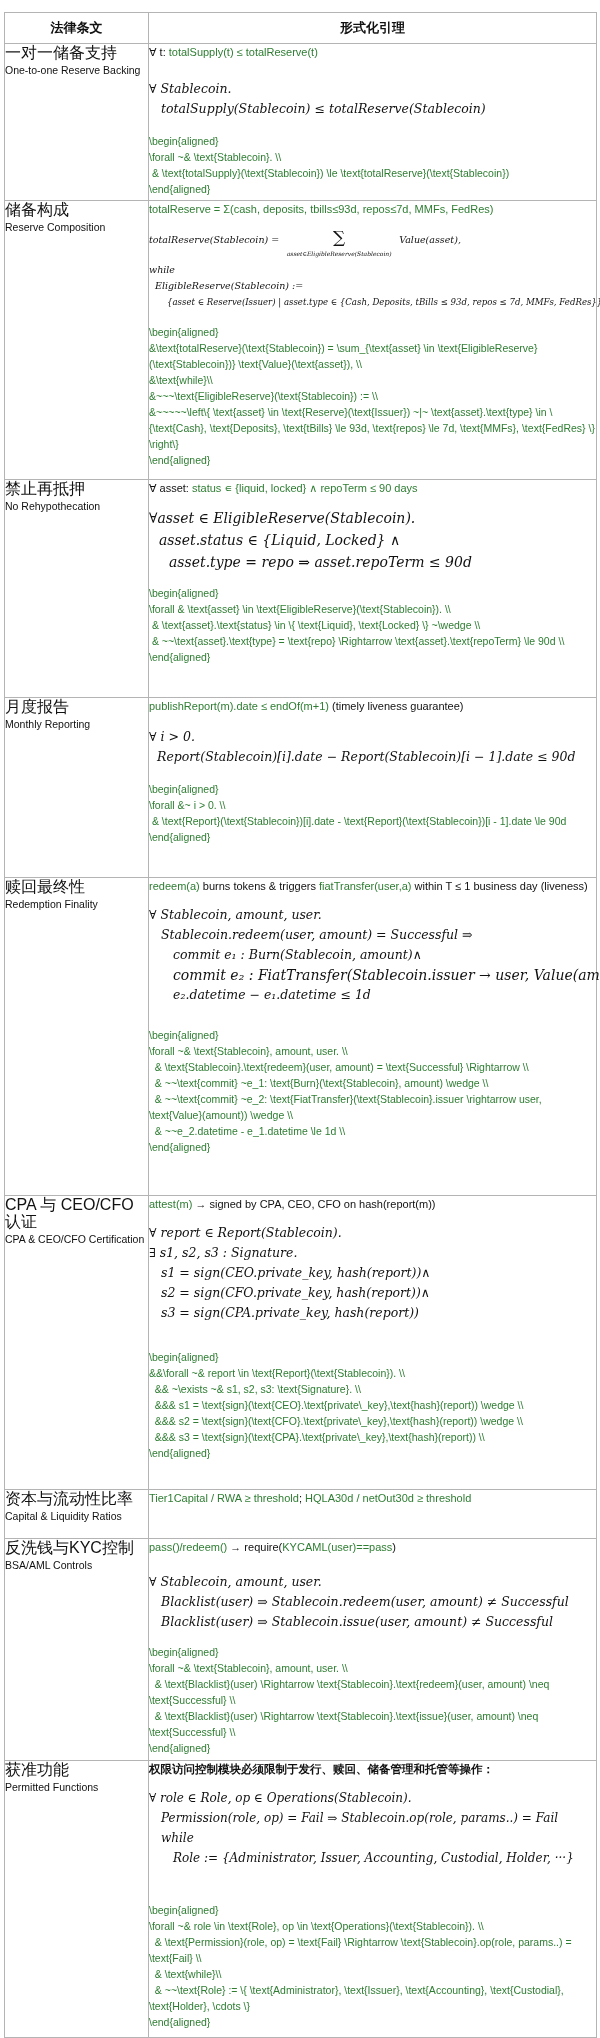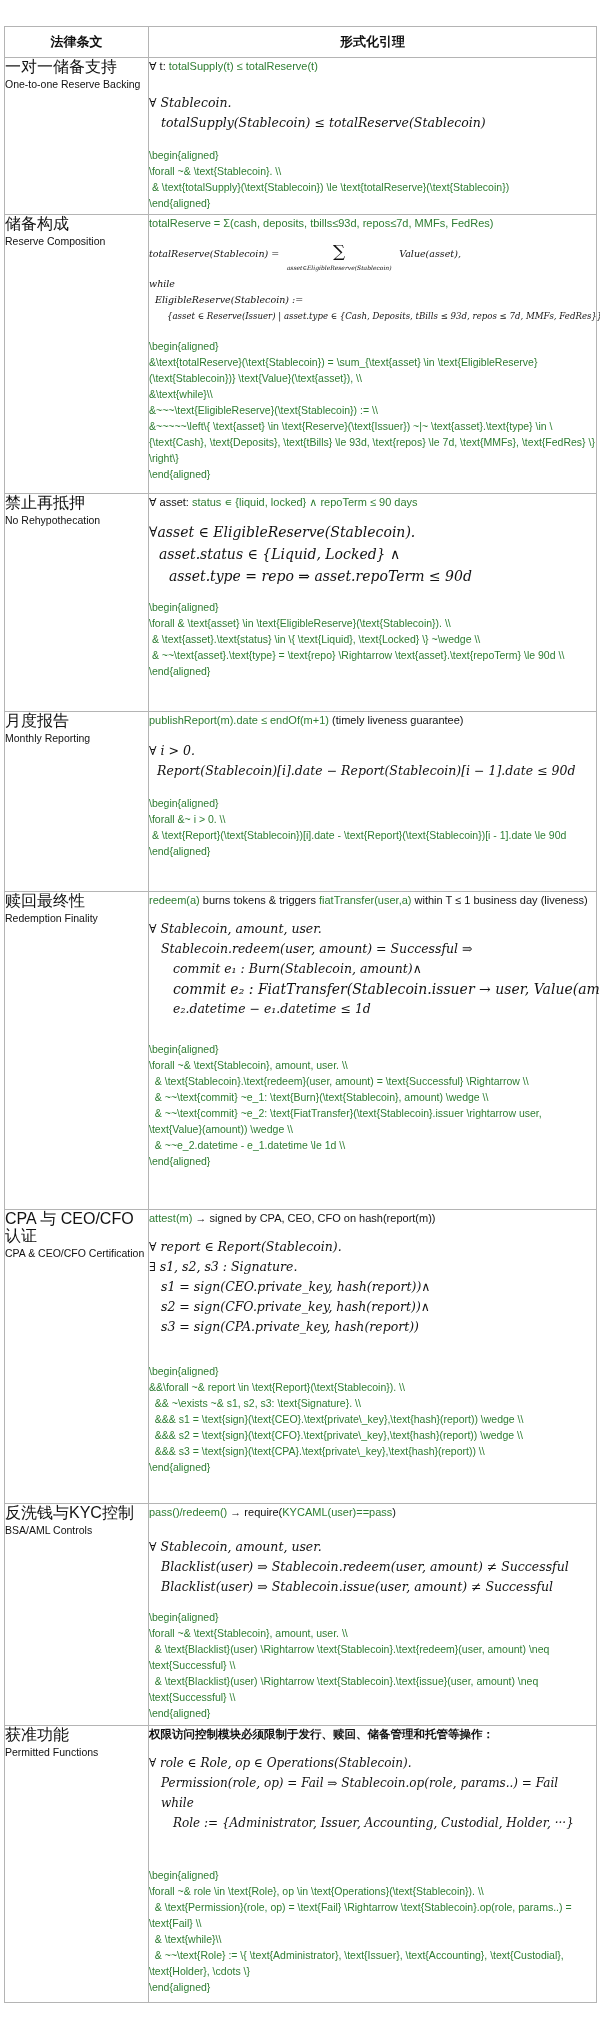--- a/index.html
+++ b/index.html
@@ -1,17 +1,17 @@
 <!DOCTYPE html>
 <html><head>
 <meta charset="utf-8">
 <style>
   html, body { margin: 0; padding: 0; background: #ffffff; }
   body { width: 600px; height: 2038px; position: relative; overflow: hidden; font-family: "Liberation Sans", "DejaVu Sans", sans-serif; color: #111; }
-  .tbl { position: absolute; left: 4px; top: 26px; width: 593px; border-collapse: collapse; table-layout: fixed; }
+  .tbl { position: absolute; left: 4px; top: 12px; width: 593px; border-collapse: collapse; table-layout: fixed; }
   .tbl td, .tbl th { border: 1.5px solid #b4b4b4; vertical-align: top; padding: 0; }
   .tbl th { height: 30px; font-size: 13px; font-weight: bold; text-align: center; vertical-align: middle; color: #111; }
   .c1 { width: 144px; }
   .law { padding: 8px 5px 0 5px; }
   .law-zh { font-size: 16px; font-weight: normal; color: #111; line-height: 17px; }
   .law-en { font-size: 10.5px; color: #111; line-height: 15px; margin-top: 2px; }
   .cell { padding: 6px 5px 0 5px; }
   .summary { font-size: 11px; line-height: 17px; color: #111; }
   .g { color: #2e7d32; }
   .math { font-family: "DejaVu Serif", "Liberation Serif", serif; color: #111; margin-top: 12px; }
@@ -167,20 +167,29 @@
         <div class="latex" style="margin-top:26px">\begin{aligned}
 &amp;&amp;\forall ~&amp; report \in \text{Report}(\text{Stablecoin}). \\
   &amp;&amp; ~\exists ~&amp; s1, s2, s3: \text{Signature}. \\
   &amp;&amp;&amp; s1 = \text{sign}(\text{CEO}.\text{private\_key},\text{hash}(report)) \wedge \\
   &amp;&amp;&amp; s2 = \text{sign}(\text{CFO}.\text{private\_key},\text{hash}(report)) \wedge \\
   &amp;&amp;&amp; s3 = \text{sign}(\text{CPA}.\text{private\_key},\text{hash}(report)) \\
 \end{aligned}</div>
       </td>
     </tr>
 
+    <tr style="height:49px">
+      <td class="law">
+        <div class="law-zh">资本与流动性比率</div>
+        <div class="law-en">Capital &amp; Liquidity Ratios</div>
+      </td>
+      <td class="cell">
+        <div class="summary"><span class="g">Tier1Capital / RWA ≥ threshold</span><span>; </span><span class="g">HQLA30d / netOut30d ≥ threshold</span></div>
+      </td>
+    </tr>
 
     <tr style="height:222px">
       <td class="law">
         <div class="law-zh">反洗钱与KYC控制</div>
         <div class="law-en">BSA/AML Controls</div>
       </td>
       <td class="cell">
         <div class="summary"><span class="g">pass()/redeem()</span><span> → require(</span><span class="g">KYCAML(user)==pass</span><span>)</span></div>
         <div class="math m13" style="margin-top:16px">
           <div class="ln">∀ Stablecoin, amount, user.</div>

